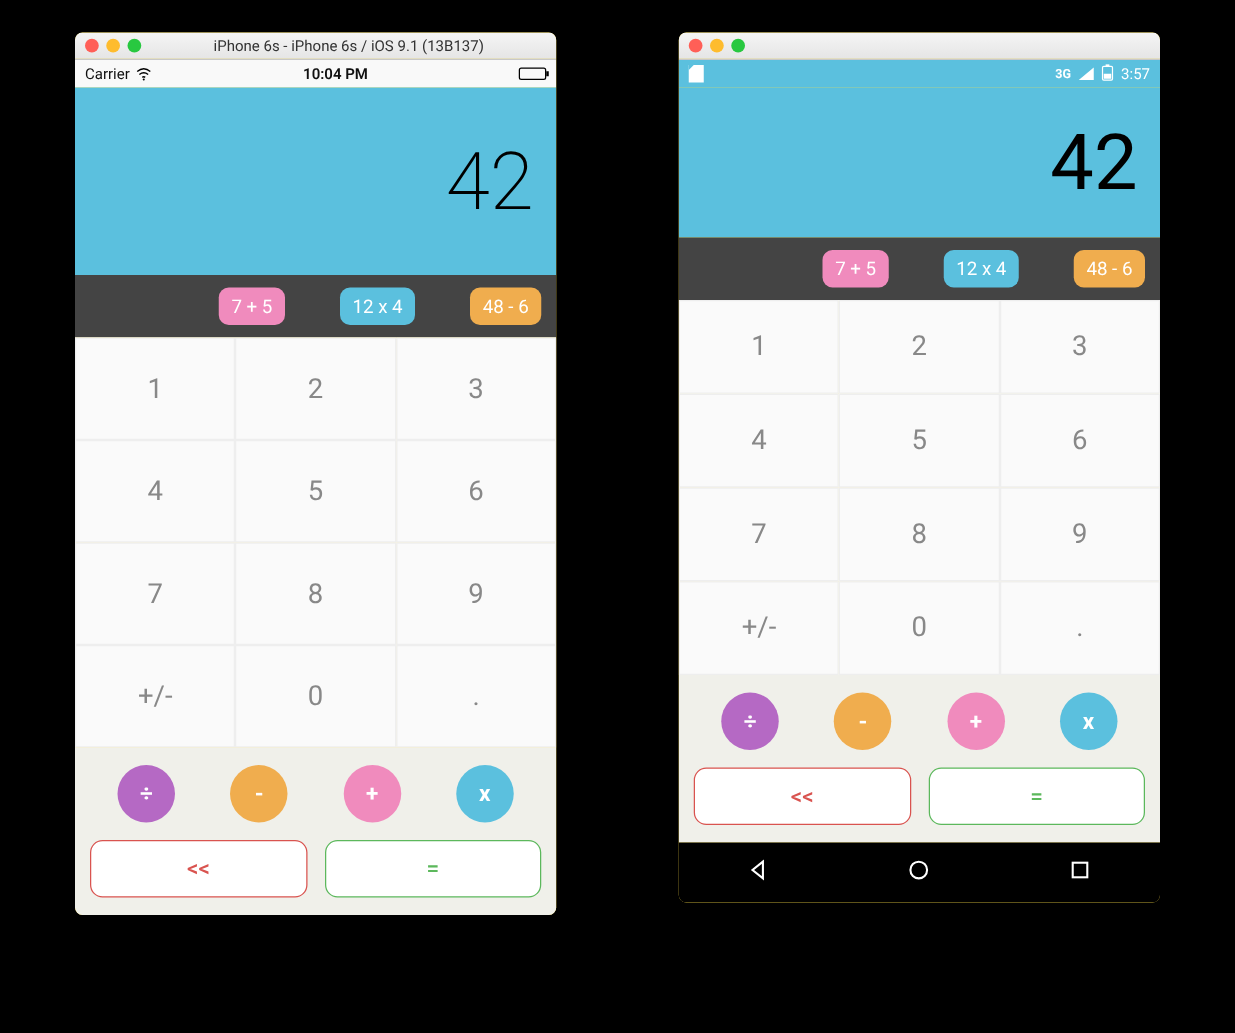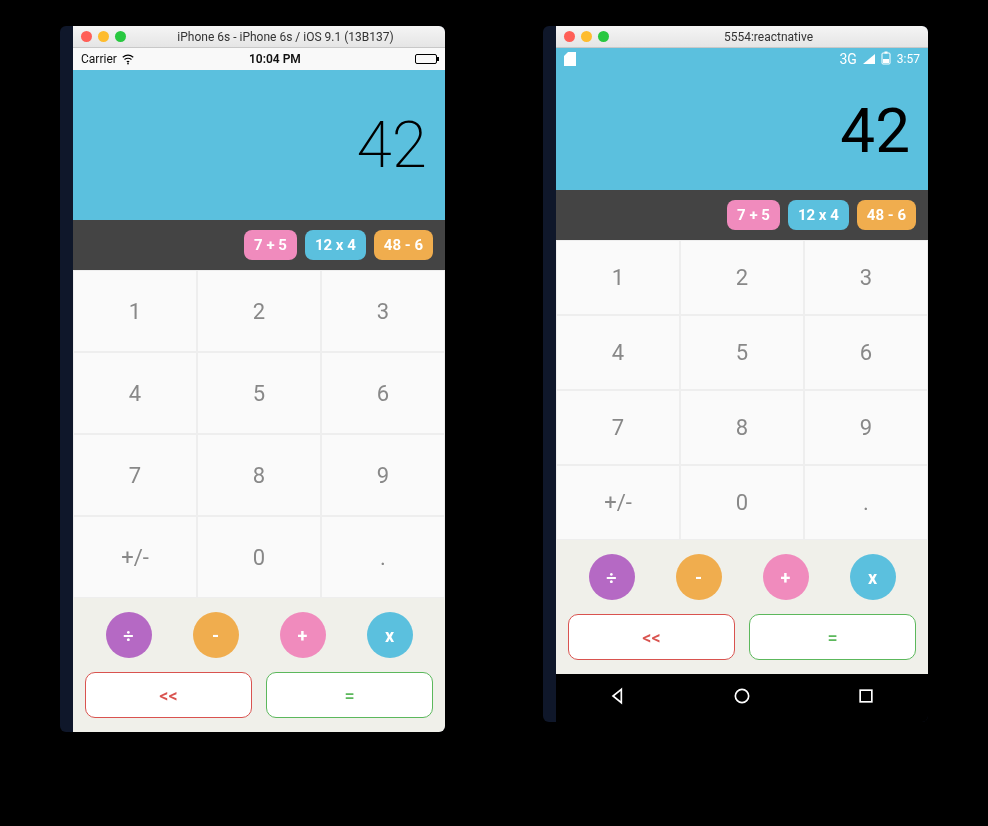--- a/index.html
+++ b/index.html
@@ -1,31 +1,31 @@
 <!DOCTYPE html>
 <html><head>
   <meta charset="utf-8">
   <style>
     * { margin:0; padding:0; box-sizing:border-box; font-family:-apple-system, BlinkMacSystemFont, "Segoe UI", Roboto, sans-serif; }
     body { background:#000; width:988px; height:826px; position:relative; overflow:hidden; }
 
-    .simwin { position:absolute; background:#0f172a; border-radius:6px; overflow:hidden; box-shadow:0 4px 20px rgba(0,0,0,.4);padding-left:13px; }
+    .simwin { position:absolute; background:#fde047; border-radius:6px; overflow:hidden; box-shadow:0 4px 20px rgba(0,0,0,.4); }
     .mac-title { height:22px; background:linear-gradient(#f5f5f5,#e5e5e5); display:flex; align-items:center; padding:0 8px; font-size:12px; color:#333; border-bottom:1px solid #c8c8c8; }
     .traffic { display:flex; gap:6px; margin-right:8px; }
     .tl { width:11px; height:11px; border-radius:50%; }
     .tl.red { background:#ff5f57; } .tl.yel { background:#febc2e; } .tl.grn { background:#28c840; }
     .mac-title .title-text { flex:1; text-align:center; pointer-events:none; }
 
     
     .status { height:22px; display:flex; align-items:center; padding:0 8px; font-size:12px; }
     .status.ios { background:#f9f9f9; color:#111; justify-content:space-between; }
     .status.android { background:#5bc0de; color:#fff; justify-content:flex-end; gap:6px; }
     .display { background:#5bc0de; color:#000; display:flex; align-items:center; justify-content:flex-end; padding:8px 18px; font-weight:200; }
     .history { background:#444; display:flex; justify-content:flex-end; align-items:center; gap:8px; padding:10px 12px; }
-    .chip { font-size:15px; font-weight:700; padding:6px 10px; border-radius:8px; }
+    .chip { font-size:15px; font-weight:400; padding:6px 10px; border-radius:8px;margin-left:36px; }
     .chip.pink { background:#f08bbd; color:#fff; }
     .chip.blue { background:#5bc0de; color:#fff; }
     .chip.orange { background:#f0ad4e; color:#fff; }
 
     .numgrid { display:grid; grid-template-columns:repeat(3,1fr); }
     .numkey { background:#fafafa; color:#888; border:1px solid #eee; display:flex; align-items:center; justify-content:center; font-size:22px; cursor:pointer; }
 
     .ops-wrap { background:#f0f0ea; padding:14px 12px 14px; }
     .ops { display:flex; justify-content:space-around; margin-bottom:14px; }
     .op { width:46px; height:46px; border-radius:50%; display:flex; align-items:center; justify-content:center; color:#fff; font-size:18px; font-weight:700; cursor:pointer; }
@@ -123,26 +123,25 @@
   </div>
 </div>
 
 <div class="simwin" id="android">
   <div class="mac-title">
     <div class="traffic">
       <span class="tl red"></span>
       <span class="tl yel"></span>
       <span class="tl grn"></span>
     </div>
-    <span class="title-text">5554:reactnative</span>
   </div>
 
   <div class="status android">
     <span class="sd-icon" style="margin-right:auto"></span>
-    <span style="font-size:14px;font-weight:400">3G</span>
+    <span style="font-size:10px;font-weight:700">3G</span>
     <span class="sig-icon"></span>
     <span>
       <svg width="10" height="14" viewBox="0 0 10 14">
           <rect x="1" y="2" width="8" height="11" rx="1" fill="none" stroke="#fff" stroke-width="1"></rect>
           <rect x="3.5" y="0.5" width="3" height="2" fill="#fff"></rect>
           <rect x="2" y="8" width="6" height="4" fill="#fff"></rect>
         </svg>
     </span>
     <span style="font-weight:400">3:57</span>
   </div>

